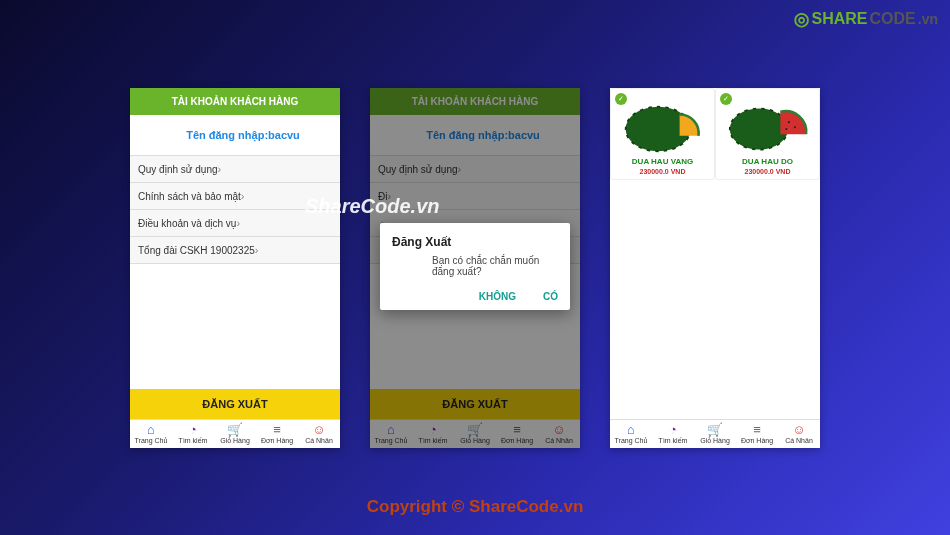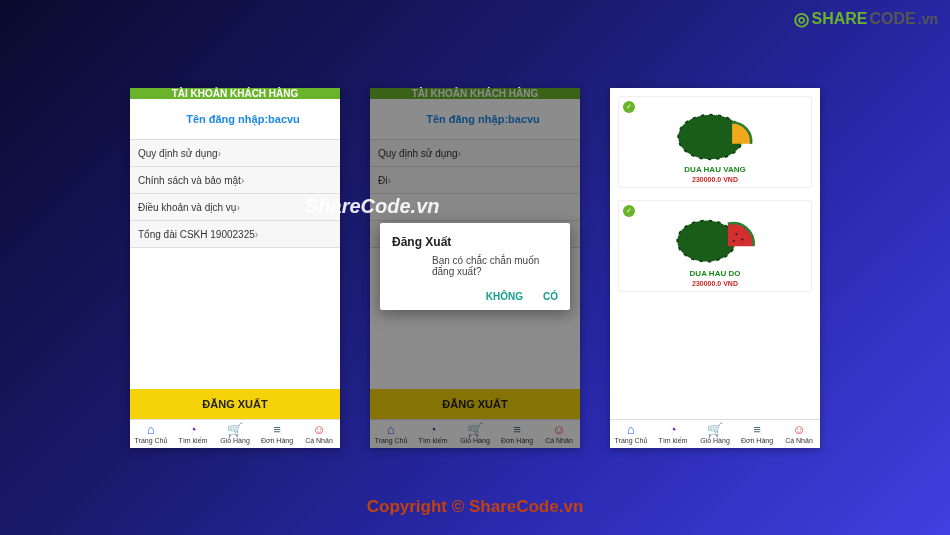--- a/index.html
+++ b/index.html
@@ -49,21 +49,21 @@
     content: "";
     position: absolute;
     inset: 0;
     background: rgba(0,0,0,0.45);
     z-index: 5;
   }
   .hdr {
     background: #6ab42c;
     color: #fff;
     text-align: center;
-    padding: 0 4px;
+    padding: 8px 4px;
     font-size: 10px;
     font-weight: bold;
   }
   .login-name {
     color: #1e88e5;
     text-align: center;
     padding: 14px 4px;
     font-size: 11px;
     font-weight: bold;
     margin-left: 16px;
@@ -117,27 +117,25 @@
     left: 10px;
     right: 10px;
     background: #fff;
     z-index: 10;
     padding: 12px 12px 8px;
     border-radius: 2px;
     box-shadow: 0 4px 16px rgba(0,0,0,0.4);
   }
   .dialog-title { font-size: 12px; font-weight: bold; color: #222; margin-bottom: 6px; }
   .dialog-msg { font-size: 10px; color: #444; margin-bottom: 14px; margin-left: 40px; }
-  .dialog-actions { display: flex; justify-content: flex-end; gap: 20px; }
+  .dialog-actions { display: flex; justify-content: flex-end; gap: 27px; }
   .dialog-actions span { color: #149e8f; font-size: 10px; font-weight: bold; }
   .products {
     display: flex;
-    gap: 12px;
-    padding: 8px;
-    flex-direction: column;
+    gap: 0;
   }
   .card {
     flex: 1;
     border: 1px solid #eee;
     border-radius: 3px;
     padding: 4px;
     text-align: center;
     position: relative;
   }
   .card .img {

